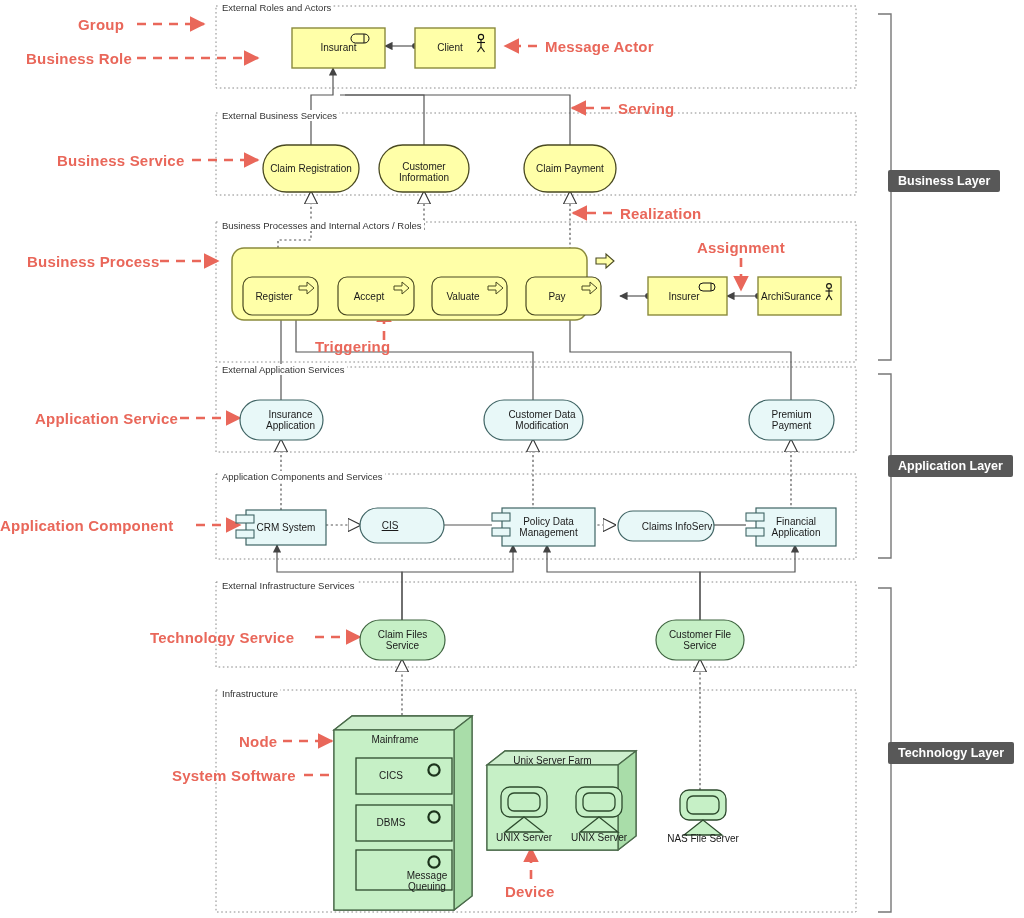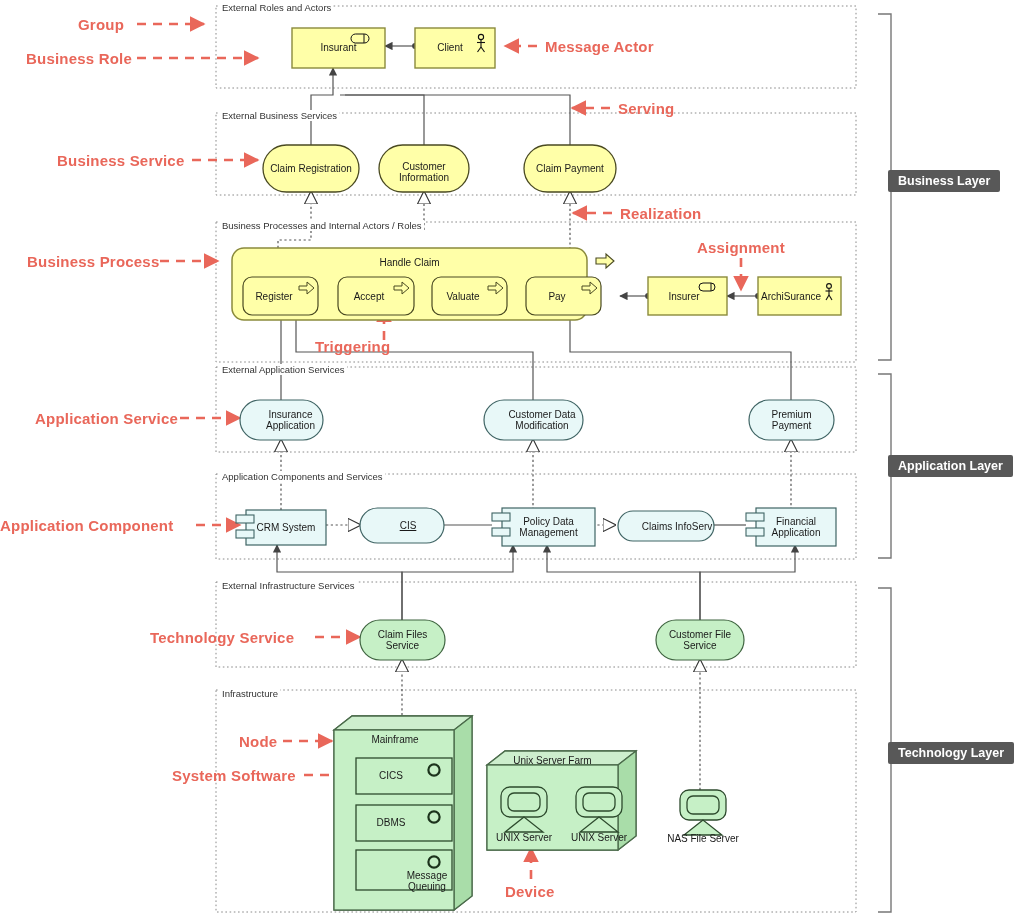--- a/index.html
+++ b/index.html
@@ -281,35 +281,34 @@
   <div class="node-label" style="left:292px;top:42px;width:93px;">Insurant</div>
   <div class="node-label" style="left:415px;top:42px;width:70px;">Client</div>
   <div class="node-label" style="left:648px;top:291px;width:72px;">Insurer</div>
   <div class="node-label" style="left:753px;top:291px;width:76px;">ArchiSurance</div>
 
   <div class="node-label" style="left:263px;top:163px;width:96px;">Claim Registration</div>
   <div class="node-label" style="left:379px;top:161px;width:90px;">Customer
 Information</div>
   <div class="node-label" style="left:524px;top:163px;width:92px;">Claim Payment</div>
 
-  <div class="node-label" style="left:232px;top:257px;width:355px;">Handle Claim</div>
   <div class="node-label" style="left:243px;top:291px;width:62px;">Register</div>
   <div class="node-label" style="left:338px;top:291px;width:62px;">Accept</div>
   <div class="node-label" style="left:432px;top:291px;width:62px;">Valuate</div>
   <div class="node-label" style="left:526px;top:291px;width:62px;">Pay</div>
 
   <div class="node-label" style="left:240px;top:409px;width:101px;">Insurance
 Application</div>
   <div class="node-label" style="left:484px;top:409px;width:116px;">Customer Data
 Modification</div>
   <div class="node-label" style="left:749px;top:409px;width:85px;">Premium
 Payment</div>
 
   <div class="node-label" style="left:248px;top:522px;width:76px;">CRM System</div>
-  <div class="node-label" style="left:374px;top:520px;width:68px;text-decoration:underline;">CIS</div>
+  <div class="node-label" style="left:356px;top:520px;width:68px;text-decoration:underline;">CIS</div>
   <div class="node-label" style="left:504px;top:516px;width:89px;">Policy Data
 Management</div>
   <div class="node-label" style="left:618px;top:521px;width:118px;">Claims InfoServ</div>
   <div class="node-label" style="left:757px;top:516px;width:78px;">Financial
 Application</div>
 
   <div class="node-label" style="left:360px;top:629px;width:85px;">Claim Files
 Service</div>
   <div class="node-label" style="left:656px;top:629px;width:88px;">Customer File
 Service</div>

